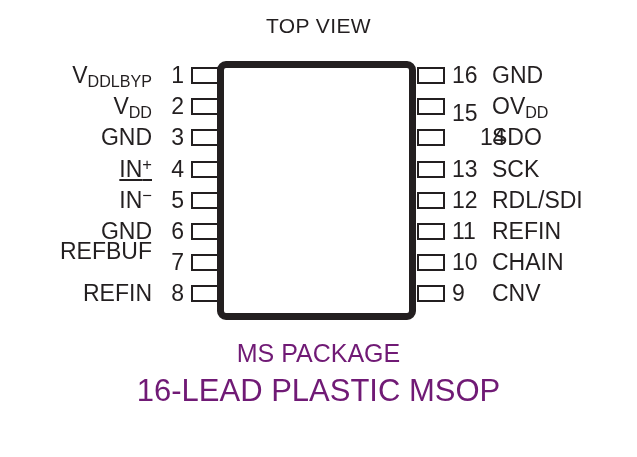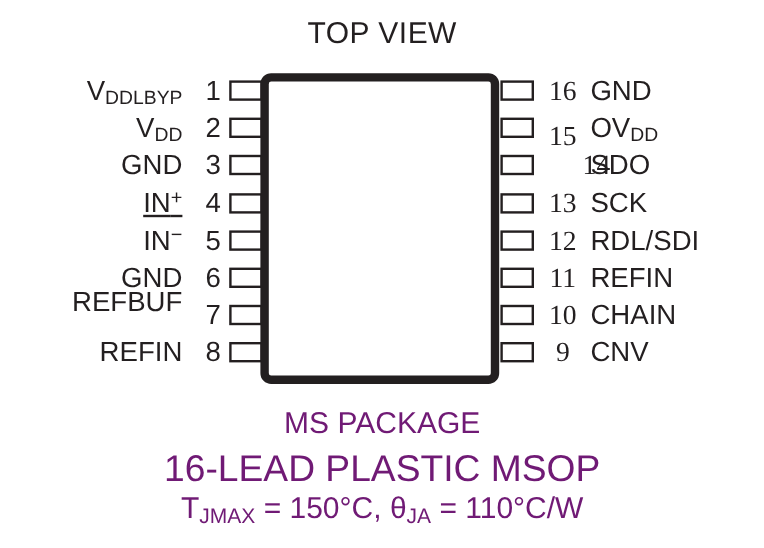--- a/index.html
+++ b/index.html
@@ -25,21 +25,21 @@
     height: 457px;
   }
 
   
   .top-view-title {
     position: absolute;
     left: 0;
     top: 14px;
     width: 637px;
     text-align: center;
-    font-size: 25px;
+    font-size: 21px;
     letter-spacing: 0.4px;
     color: #231f20;
     white-space: nowrap;
   }
   
   .top-view-title > span { display: inline-block; }
 
   
   .pkg-body {
     position: absolute;
@@ -76,22 +76,21 @@
     white-space: nowrap;
   }
   .pin-num.left {
     left: 0px;
     width: 184px;
     text-align: right;
   }
   .pin-num.right {
     left: 452px;
     width: 34px;
-    text-align: center;
-    font-family: Liberation Serif, serif;
+    text-align: left;
   }
 
   
   .pin-name {
     position: absolute;
     font-size: 23px;
     color: #231f20;
     line-height: 1;
     white-space: nowrap;
   }
@@ -195,17 +194,14 @@
       <div class="pin-num right" style="top: 282.4px;">9</div>
       <div class="pin-name right" style="top: 282.4px;"><span>CNV</span></div>
     </div>
 
   <div class="caption c1">
     <span>MS PACKAGE</span>
   </div>
   <div class="caption c2">
     <span>16-LEAD PLASTIC MSOP</span>
   </div>
-  <div class="caption c3">
-    <span>T</span><sub>JMAX</sub><span> = 150°C, </span><span>θ</span><sub>JA</sub><span> = 110°C/W</span>
-  </div>
 
 </div>
 
 </body></html>

